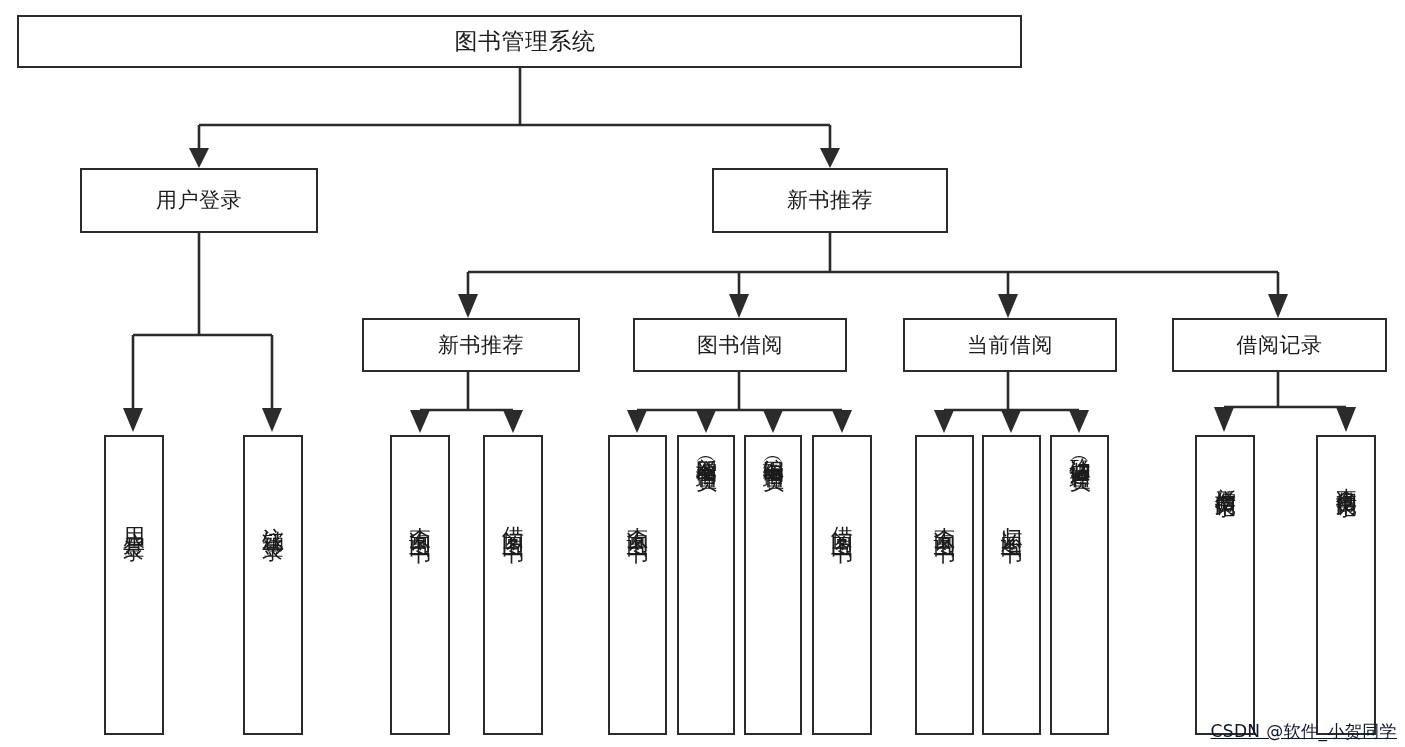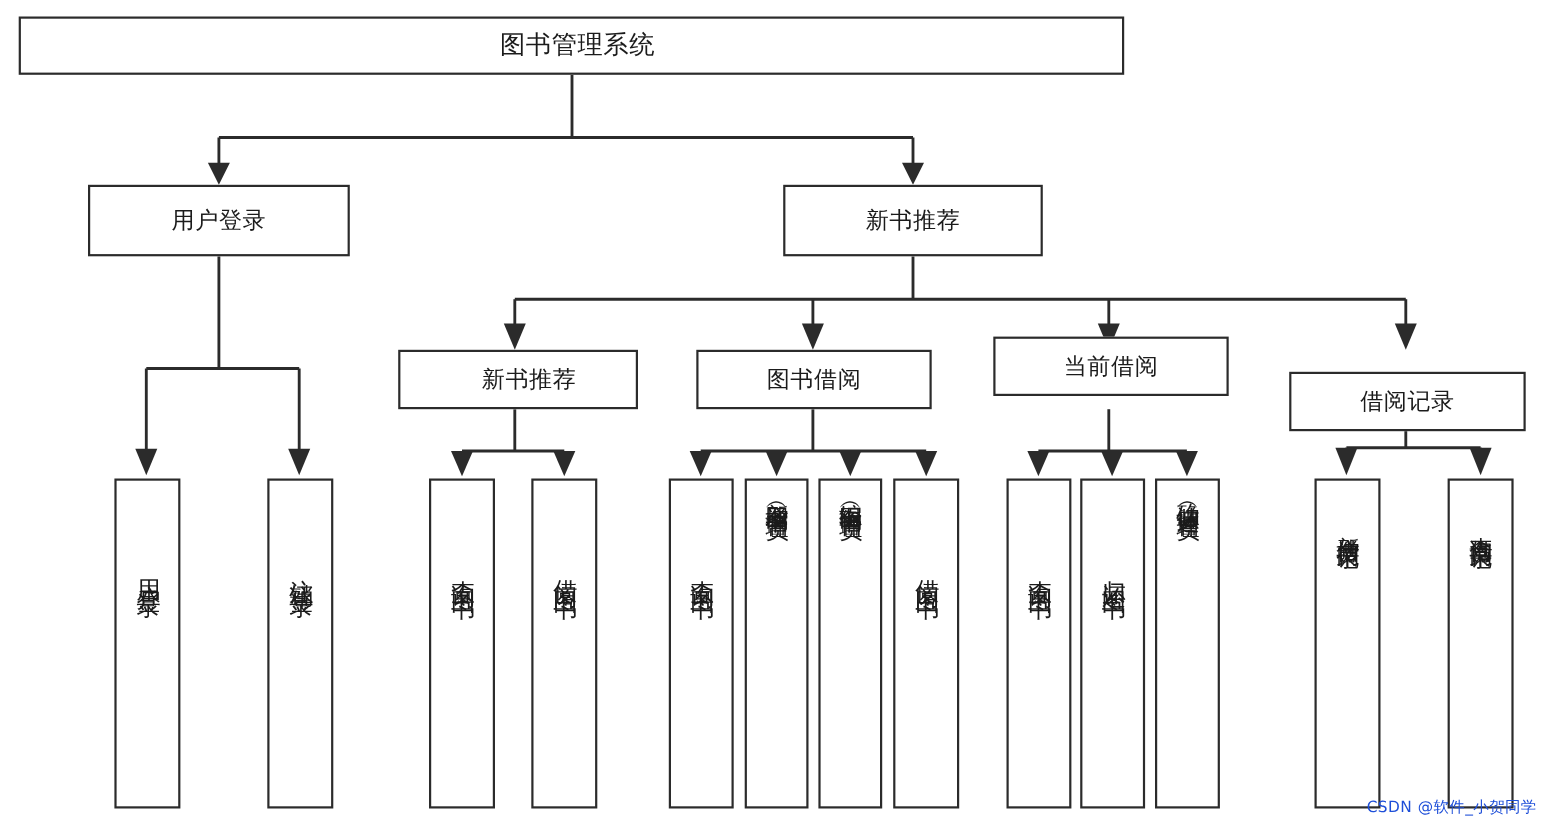--- a/index.html
+++ b/index.html
@@ -67,25 +67,26 @@
     white-space:nowrap;
   }
   .node.leaf.tight .label{ letter-spacing:2px; font-size:21px; }
   .node.leaf.topless{ padding-top:4px; }
 
   
   #watermark{
     position:absolute;
     right:8px;
     bottom:4px;
-    font-size:14px;
-    color:#1d4ed8;
+    font-size:17px;
+    color:#0f172a;
     letter-spacing:0.4px;
     white-space:nowrap;
     user-select:none;
+    text-decoration:underline;
   }
 </style>
 </head>
 <body>
 
 <div id="canvas">
 
   <svg id="wires" viewBox="0 0 1405 747" width="1405" height="747">
 
     <line x1="520" y1="68" x2="520" y2="125"></line>
@@ -163,25 +164,25 @@
   </div>
 
   <div class="node lvl3" style="left:362px; top:318px; width:218px; height:54px;padding-left:20px;">
     <span class="label">新书推荐</span>
   </div>
 
   <div class="node lvl3" style="left:633px; top:318px; width:214px; height:54px;">
     <span class="label">图书借阅</span>
   </div>
 
-  <div class="node lvl3" style="left:903px; top:306px; width:214px; height:54px;">
+  <div class="node lvl3" style="left:903px; top:318px; width:214px; height:54px;">
     <span class="label">当前借阅</span>
   </div>
 
-  <div class="node lvl3" style="left:1172px; top:318px; width:215px; height:54px;margin-top:20px;">
+  <div class="node lvl3" style="left:1172px; top:318px; width:215px; height:54px;">
     <span class="label">借阅记录</span>
   </div>
 
   <div class="node leaf" style="left:104px; top:435px; width:60px; height:300px; padding-top:72px;">
     <span class="label">用户登录</span>
   </div>
 
   <div class="node leaf" style="left:243px; top:435px; width:60px; height:300px; padding-top:72px;">
     <span class="label">注销登录</span>
   </div>

